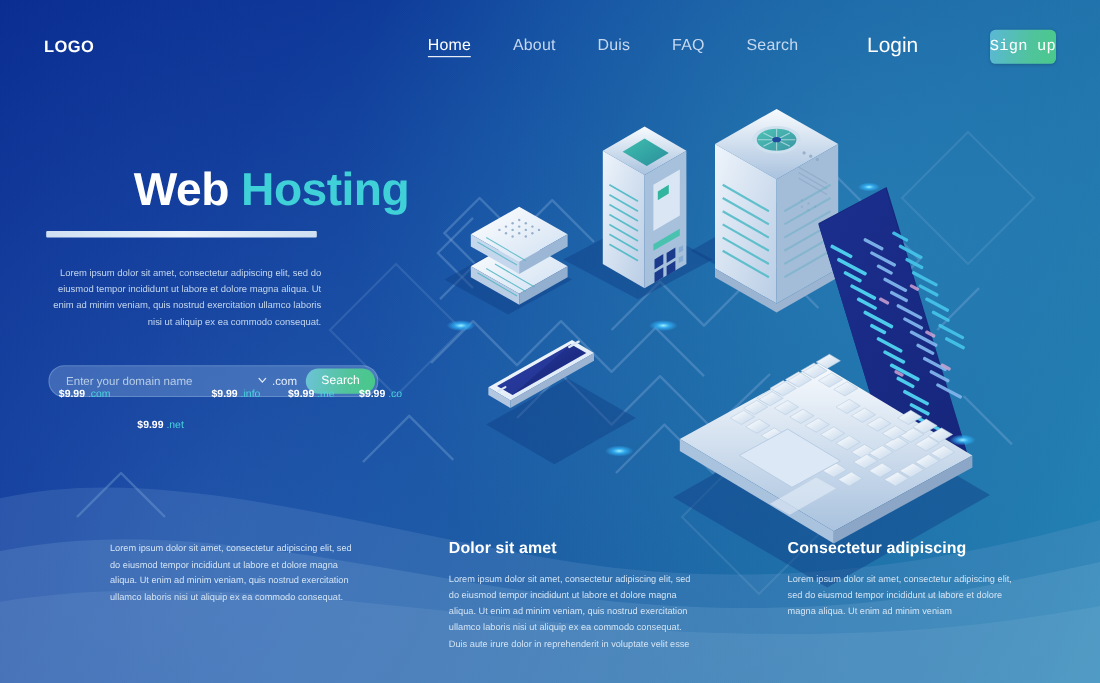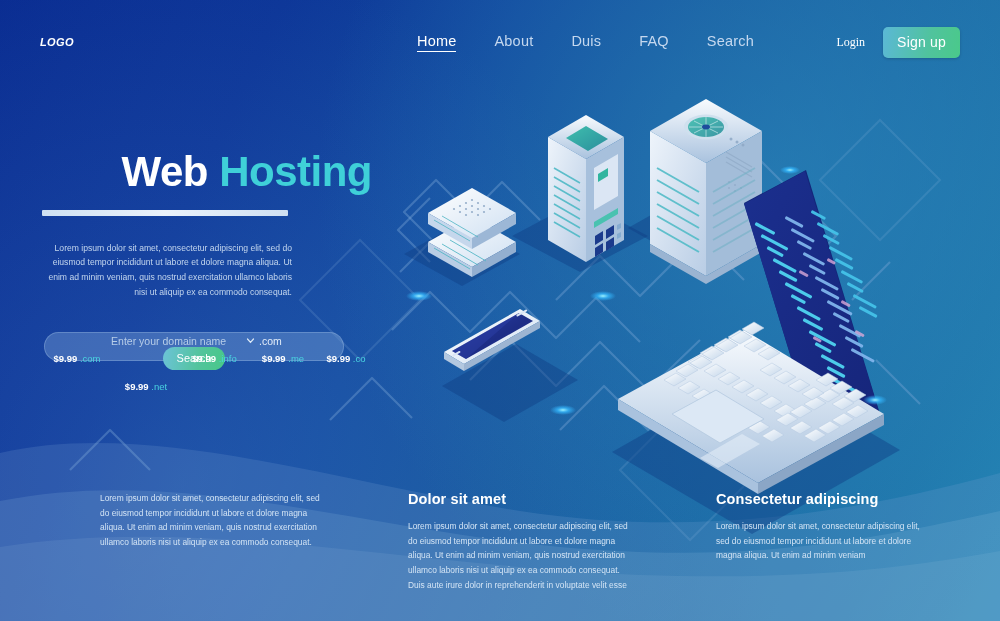--- a/index.html
+++ b/index.html
@@ -39,45 +39,46 @@
   .waves { position:absolute; left:0; bottom:0; width:1000px; height:260px; }
 
   
   .nav {
     position:absolute; top:0; left:0; right:0; height:84px;
     display:flex; align-items:center;
     padding:0 40px;
     z-index:40;
   }
   .logo {
-    color:#fff; font-size:11px; font-weight:bold; letter-spacing:0.4px;font-style:italic;
+    color:#fff; font-size:15px; font-weight:bold; letter-spacing:0.4px;
   }
   .nav-links {
     display:flex; align-items:center; gap:38px;
     margin-left:303px;
   }
   .nav-link {
     color:#c5d8ef; font-size:14.5px; text-decoration:none; letter-spacing:0.2px;
     padding-bottom:2px;
   }
-  .nav-link.active { color:#ffffff; border-bottom:1.5px solid #ffffff;margin-left:40px; }
+  .nav-link.active { color:#ffffff; border-bottom:1.5px solid #ffffff; }
 
   .nav-right {
     display:flex; align-items:center; gap:18px;
     margin-left:auto;
   }
-  .login-link { color:#ffffff; font-size:12px; text-decoration:none;font-family:Liberation Serif, serif; }
+  .login-link { color:#ffffff; font-size:19px; text-decoration:none; }
   .signup-btn {
-    font-family:Liberation Sans, sans-serif;
+    font-family:Liberation Mono, monospace;
     font-size:14px; color:#ffffff;
     background:linear-gradient(100deg,#5bb8d6 0%, #50c39d 60%, #4ac98a 100%);
     border:none; border-radius:5px;
-    padding:7px 14px 8px;
+    padding:7px 0 8px;
     cursor:pointer; letter-spacing:0.2px;
     box-shadow:0 1px 3px rgba(0,0,0,0.18);
+    margin-left:47px;
   }
 
   
   .hero { position:absolute; left:42px; top:150px; width:330px; z-index:30;text-align:right; }
   .hero h1 {
     font-size:42px; line-height:1.04; font-weight:bold; letter-spacing:-0.5px;
     color:#ffffff;
   }
   .hero h1 .accent { color:#3fd0d8; }
   .hero-rule {
@@ -92,21 +93,20 @@
 
   
   .search-wrap {
     position:absolute; left:44px; top:332px; z-index:30;
     width:300px; height:29px;
     background:rgba(118,160,215,0.42);
     border-radius:16px;
     padding:3px;
     display:flex; align-items:center;
     box-shadow:inset 0 0 0 1px rgba(175,205,240,0.30);
-    flex-direction:column;
   }
   .search-inner {
     flex:1; height:100%;
     display:flex; align-items:center;
     padding-left:13px;
   }
   .search-input {
     flex:1; min-width:0;
     background:transparent; border:none; outline:none;
     color:#e9f1fb; font-size:10.5px;

